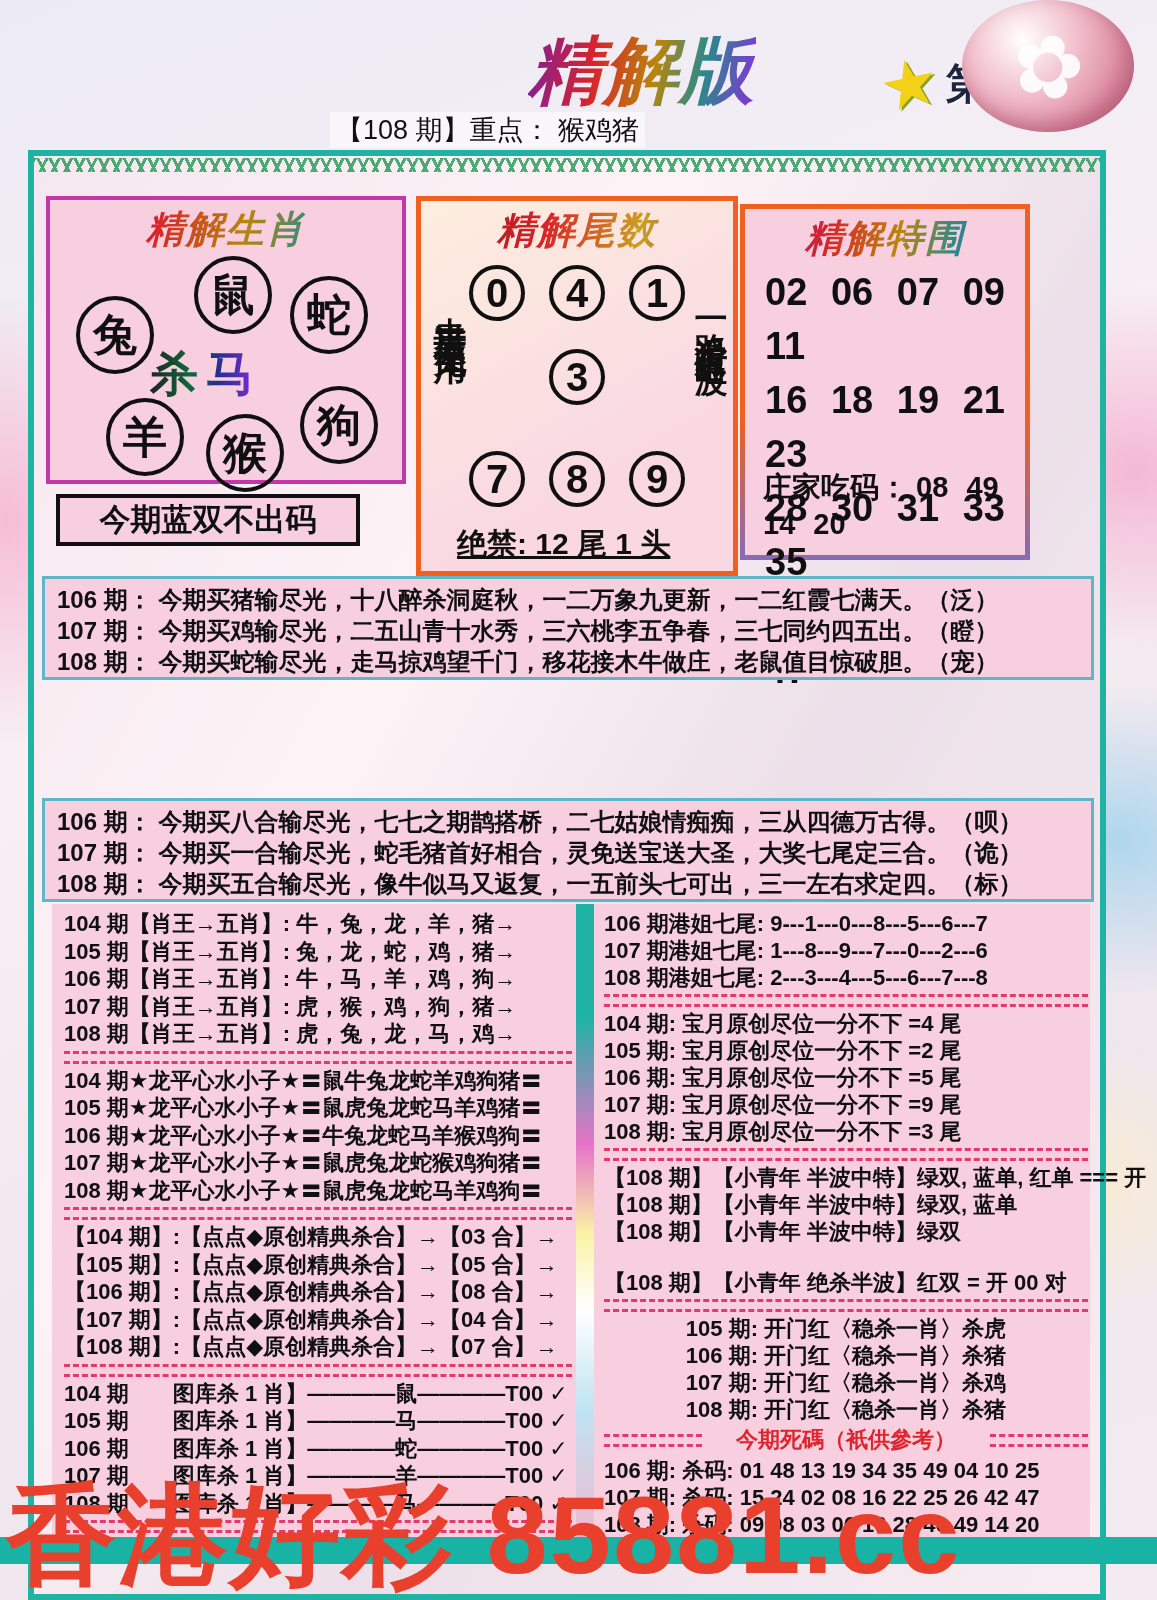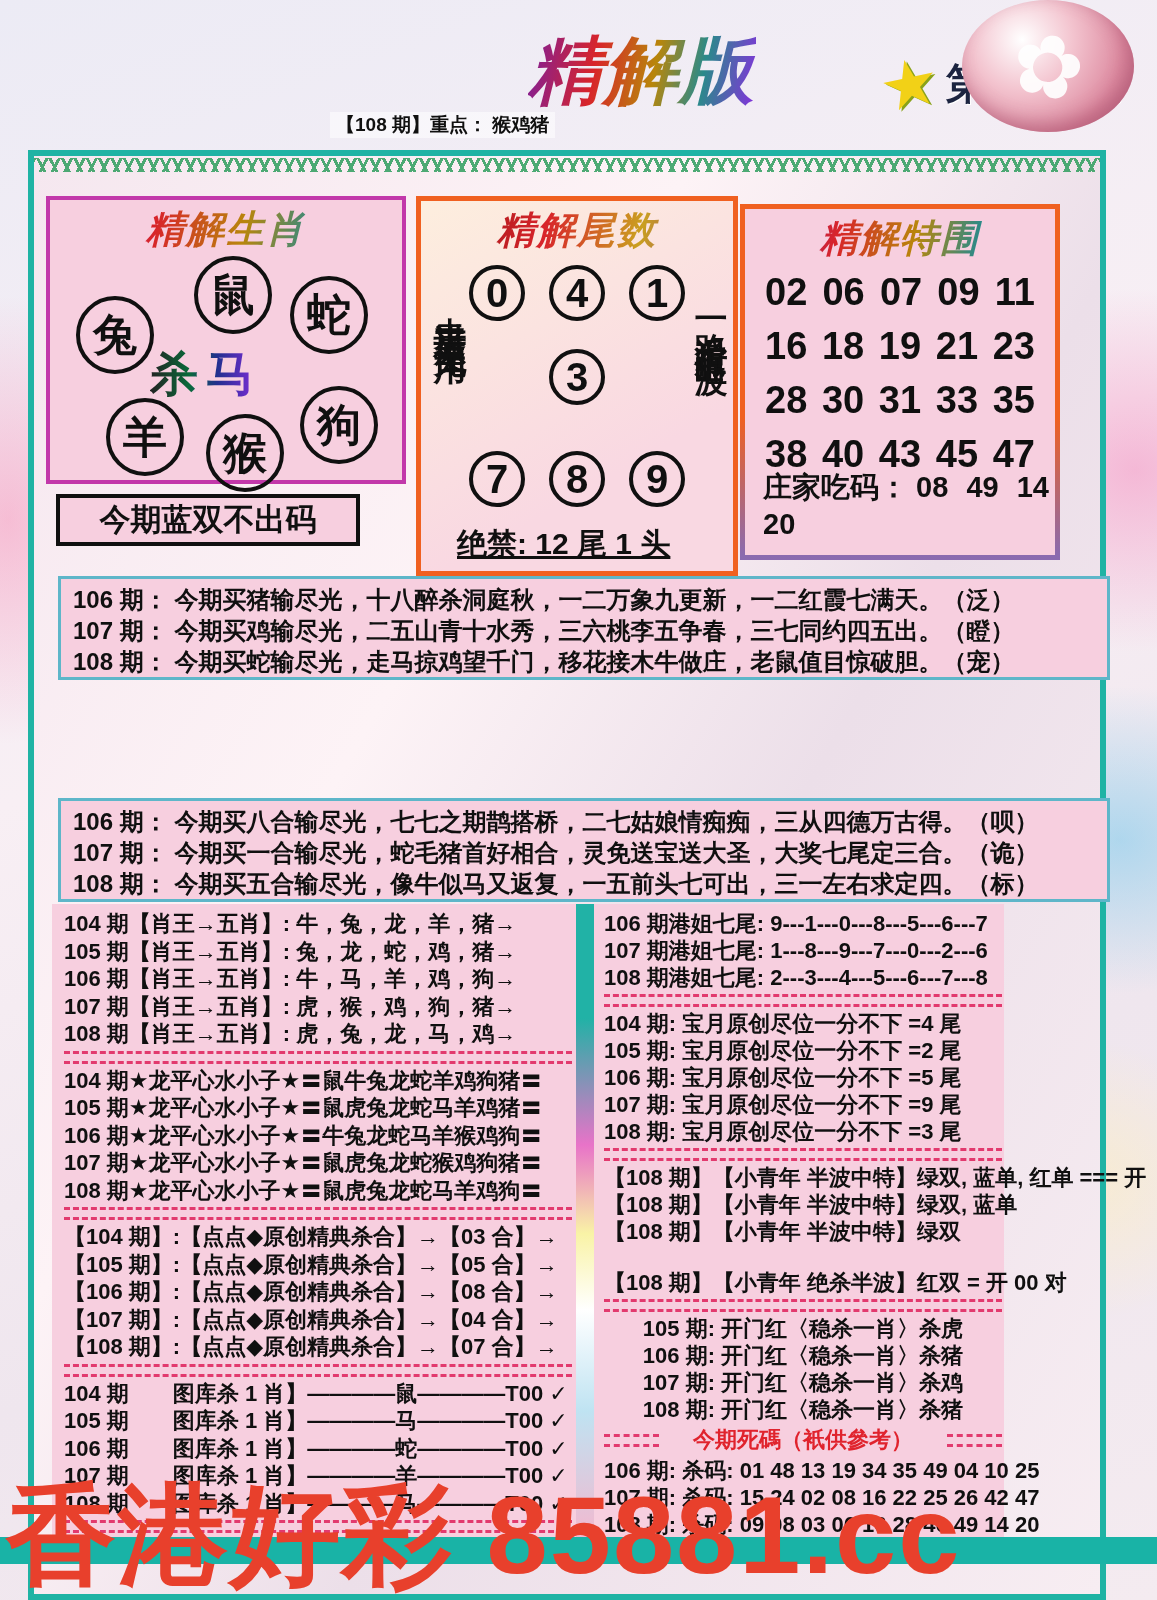--- a/index.html
+++ b/index.html
@@ -21,21 +21,21 @@
     .fancy.warm{background-image:linear-gradient(100deg,#8a1212 0%,#d8242a 40%,#caa020 70%,#7a1fa0 100%);}
   }
   
   #brand{left:528px;top:22px;font-size:74px;}
   #brand-star{left:880px;top:46px;font-size:66px;color:#f2d117;text-shadow:2px 2px 0 #8aa21a;transform:rotate(-12deg);}
   #issue-no{left:946px;top:56px;font-size:42px;font-weight:900;color:#1c2440;text-shadow:1px 1px 0 #fff;}
   #hk-logo{left:962px;top:0px;width:172px;height:132px;border-radius:50%;
     background:radial-gradient(circle at 35% 30%, #fff 0%, #f3c4cf 35%, #dd8aa0 70%, #c9728c 100%);
     box-shadow:inset -6px -8px 18px rgba(150,60,90,.45);display:flex;align-items:center;justify-content:center;}
   #hk-logo .flower{font-size:86px;color:#fff;opacity:.92;transform:rotate(14deg);}
-  #focus-line{left:330px;top:112px;font-size:19px;font-weight:bold;background:rgba(255,255,255,.55);padding:0 6px;}
+  #focus-line{left:330px;top:112px;font-size:27px;font-weight:normal;background:rgba(255,255,255,.55);padding:0 6px;}
   
   #frame{left:28px;top:150px;width:1078px;height:1450px;border:6px solid #1fb3a4;box-sizing:border-box;
     background:linear-gradient(120deg,#f5e7ef,#fdf3f6 35%,#ecdfe9 60%,#f7edf2);}
   #zigzag{left:34px;top:158px;width:1066px;height:14px;
     background:
       repeating-linear-gradient(63deg, transparent 0 8px, #2f9e5e 8px 11px),
       repeating-linear-gradient(-63deg, transparent 0 8px, #2f9e5e 8px 11px);
     opacity:.85;}
   
   .pinkbox{background:#f7cfdf;box-sizing:border-box;}
@@ -53,36 +53,36 @@
   .vtext{position:absolute;writing-mode:vertical-rl;font-size:33px;font-weight:900;letter-spacing:6px;}
   #tails-left{left:6px;top:90px;}
   #tails-right{right:0px;top:100px;}
   .num-circle{width:56px;height:56px;border:4px solid #101010;border-radius:50%;
       display:flex;align-items:center;justify-content:center;font-size:40px;font-weight:bold;box-sizing:border-box;}
   .circ-row{position:absolute;display:flex;gap:24px;}
   #tails-row-top{left:48px;top:64px;}
   #tails-mid{left:128px;top:148px;}
   #tails-row-bottom{left:48px;top:250px;}
   #tails-footer{position:absolute;left:36px;bottom:6px;font-size:30px;font-weight:900;text-decoration:underline;}
-  #special-box{left:740px;top:204px;width:320px;height:356px;border:5px solid #f06020;
+  #special-box{left:740px;top:204px;width:290px;height:356px;border:5px solid #f06020;
       border-image:linear-gradient(180deg,#f06020 60%,#8a6bb0 100%) 1;}
   #special-rows{position:absolute;left:20px;right:20px;top:56px;}
   .sp-row{font-size:38px;font-weight:bold;line-height:54px;text-align:justify;text-align-last:justify;}
   #banker-line{position:absolute;left:18px;bottom:14px;font-size:29px;font-weight:900;}
   #banker-line .nums{word-spacing:10px;}
   
-  .band{left:58px;width:1052px;height:104px;border:3px solid #5eb6c9;background:#f7cfdf;
+  .band{left:42px;width:1052px;height:104px;border:3px solid #5eb6c9;background:#f7cfdf;
       box-sizing:border-box;padding:5px 12px;}
   .band div{font-size:24px;font-weight:bold;line-height:31px;white-space:nowrap;}
   #band1{top:576px;} #band2{top:688px;} #band3{top:798px;}
   
   #cols{left:42px;top:904px;width:1052px;display:flex;}
   #lcol{width:524px;background:#f7cfdf;padding:6px 4px 0 12px;box-sizing:border-box;margin-left:10px;}
   #strip{width:18px;background:linear-gradient(180deg,#21b2a6 0%,#21b2a6 18%,#e873c8 38%,#f9f3a6 52%,#ffffff 64%,#bfe3f2 80%,#f2b8cf 100%);}
-  #rcol{width:410px;background:#f7cfdf;padding:6px 2px 0 10px;box-sizing:border-box;}
+  #rcol{width:496px;background:#f7cfdf;padding:6px 2px 0 10px;box-sizing:border-box;}
   #lcol div.row{font-size:22px;font-weight:bold;line-height:27.5px;white-space:nowrap;}
   #rcol div.row{font-size:22px;font-weight:bold;line-height:27px;white-space:nowrap;}
   .crow{text-align:center;}
   .ddiv{height:7px;border-top:3px dashed #e23a6e;border-bottom:3px dashed #e23a6e;margin:3px 0;}
   .spacer{height:24px;}
   #dead-divider{display:flex;align-items:center;margin:2px 0;gap:28px;}
   #dead-divider .dash{flex:1;height:7px;border-top:3px dashed #e23a6e;border-bottom:3px dashed #e23a6e;}
   #dead-divider .lbl{color:#e0232d;font-size:22px;font-weight:900;padding:0 6px;}
   
   #teal-band{left:0;top:1537px;width:1157px;height:27px;background:#19b3a6;z-index:3;}

